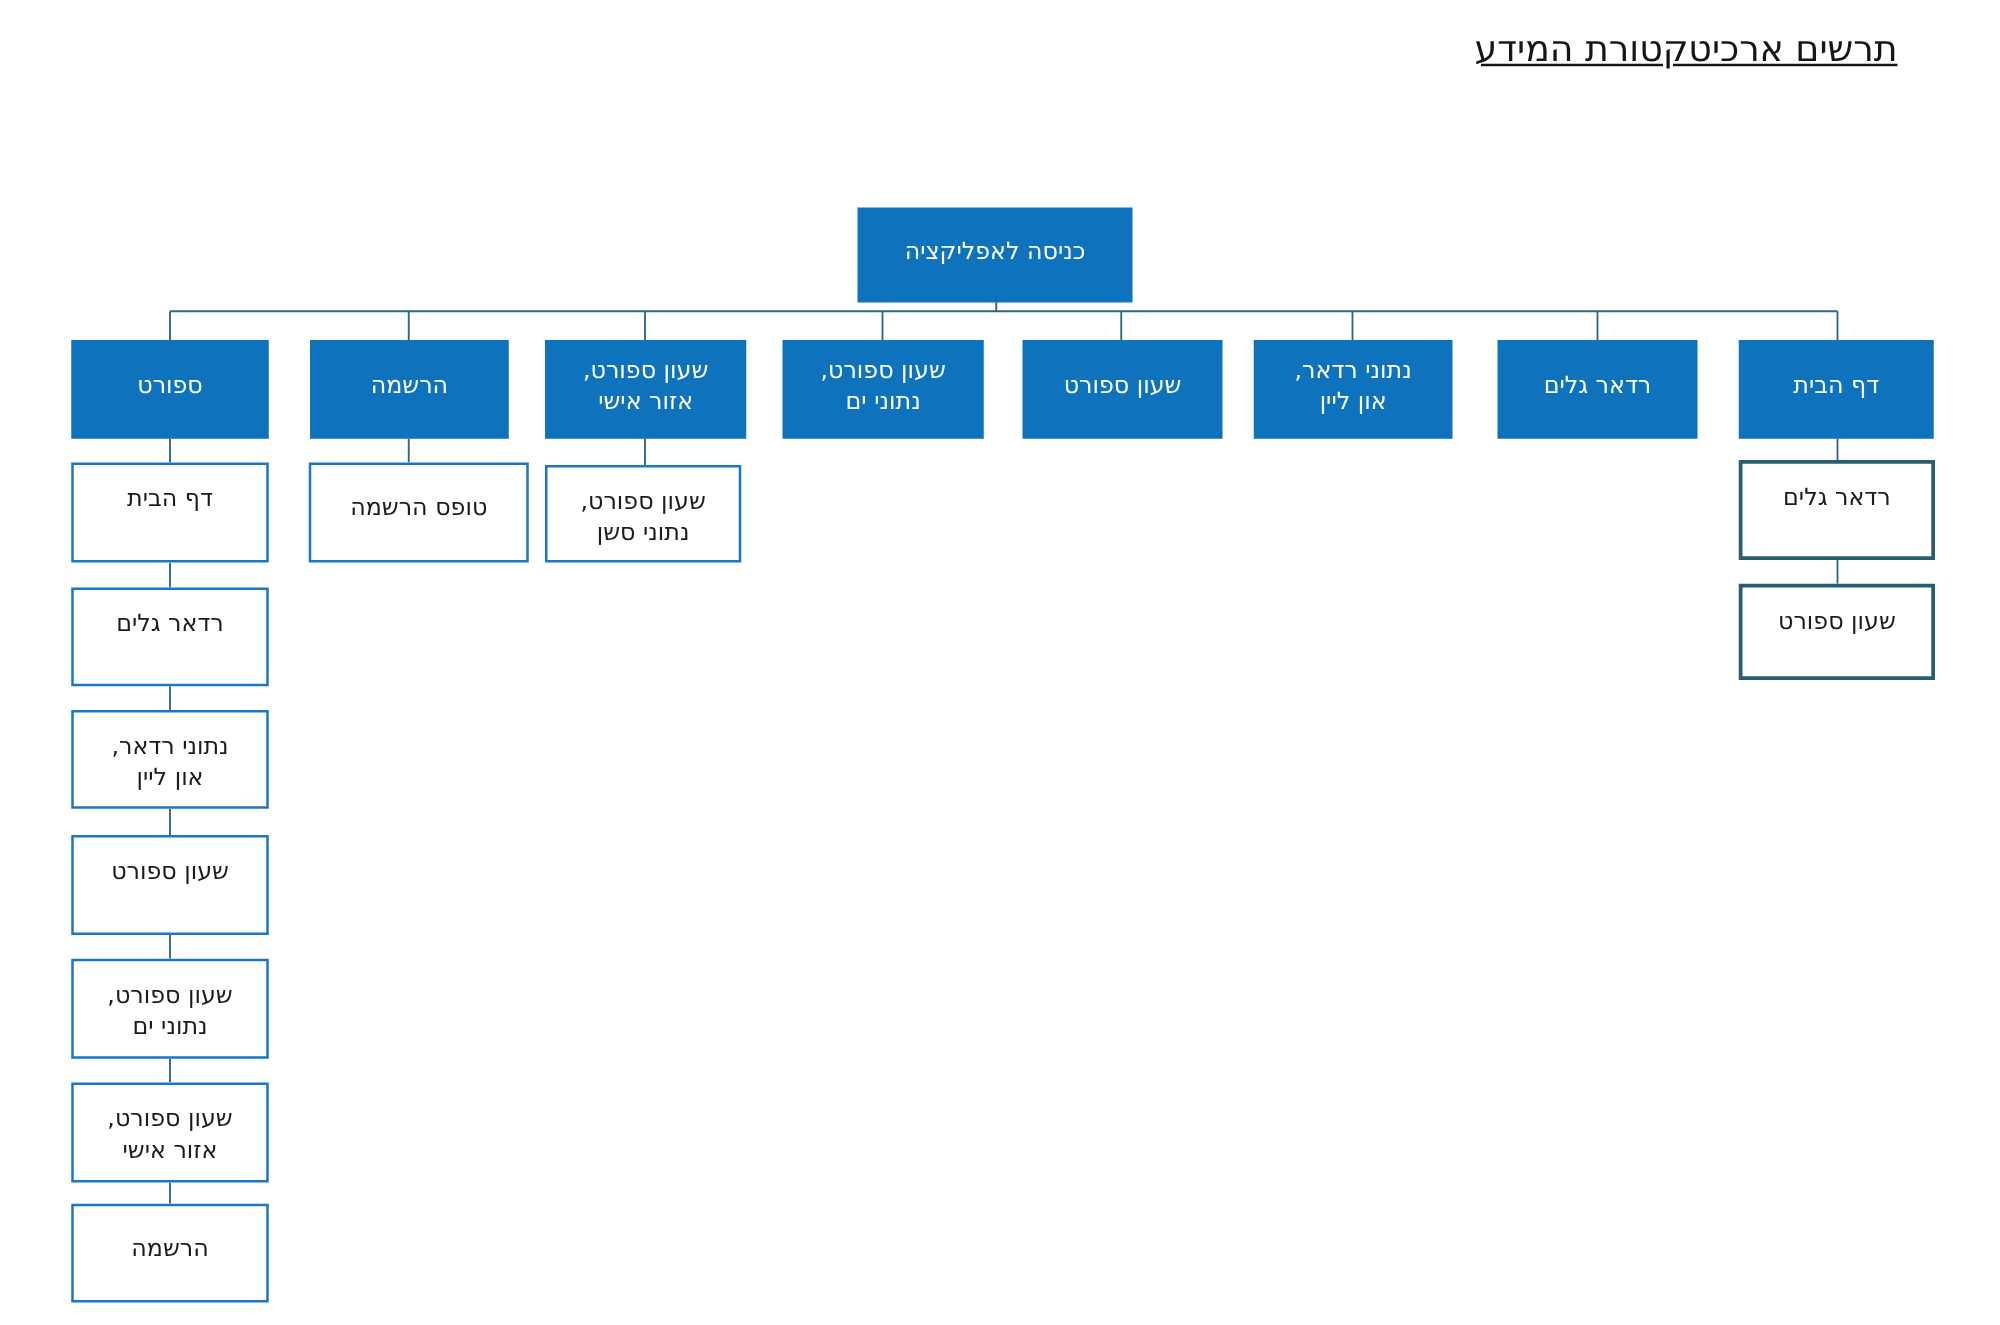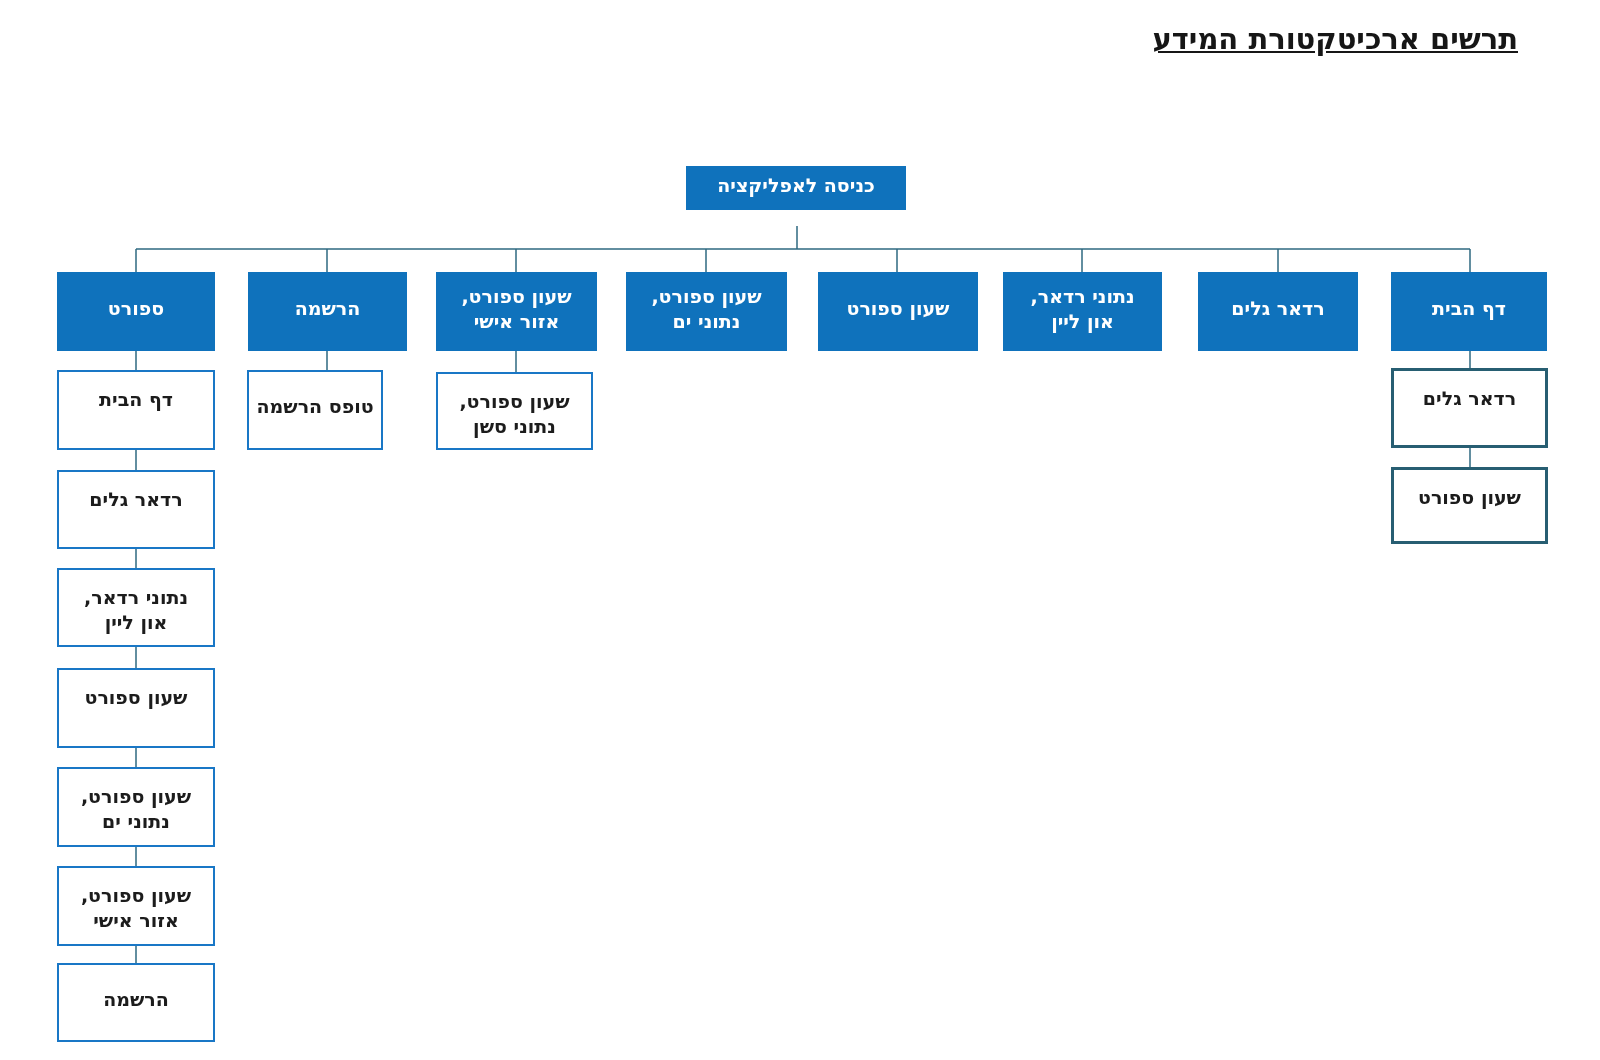--- a/index.html
+++ b/index.html
@@ -1,20 +1,20 @@
 <!DOCTYPE html>
 <html lang="he" style="--node-fill: #0F72BC; --node-text: #FFFFFF; --leaf-border: #1977C6; --leaf-border-dark: #275E72; --connector: #2E6880;"><head>
 <meta charset="utf-8">
 <style>
   html,body{margin:0;padding:0;background:#ffffff;}
   body{
     width:1600px;height:1060px;overflow:hidden;
     font-family:"DejaVu Sans","Liberation Sans",sans-serif;
   }
-  .canvas{position:relative;width:1600px;height:1060px;background:#ffffff;font-weight:bold;}
+  .canvas{position:relative;width:1600px;height:1060px;background:#ffffff;}
   .title{
     position:absolute;top:22px;right:82px;
     font-size:29px;color:#161616;text-decoration:underline;
     direction:rtl;white-space:nowrap;
   }
   .connectors{position:absolute;left:0;top:0;width:1600px;height:1060px;}
   .connectors line{stroke:var(--connector,#2E6880);stroke-width:1.5;}
   .node{
     position:absolute;box-sizing:border-box;
     background:var(--node-fill,#0F72BC);color:#ffffff;
@@ -62,21 +62,21 @@
     <line x1="136" y1="946" x2="136" y2="963"></line>
 
     <line x1="327" y1="351" x2="327" y2="370"></line>
 
     <line x1="516" y1="351" x2="516" y2="372"></line>
 
     <line x1="1470" y1="351" x2="1470" y2="368"></line>
     <line x1="1470" y1="448" x2="1470" y2="467"></line>
   </svg>
 
-  <div class="node" style="left:686px;top:166px;width:220px;height:44px">כניסה לאפליקציה</div>
+  <div class="node" style="left:686px;top:166px;width:220px;height:76px">כניסה לאפליקציה</div>
 
   <div class="node" style="left:57px;top:272px;width:158px;height:79px">ספורט</div>
   <div class="node" style="left:248px;top:272px;width:159px;height:79px">הרשמה</div>
   <div class="node" style="left:436px;top:272px;width:161px;height:79px">שעון ספורט,
 אזור אישי</div>
   <div class="node" style="left:626px;top:272px;width:161px;height:79px">שעון ספורט,
 נתוני ים</div>
   <div class="node" style="left:818px;top:272px;width:160px;height:79px">שעון ספורט</div>
   <div class="node" style="left:1003px;top:272px;width:159px;height:79px">נתוני רדאר,
 און ליין</div>
@@ -87,21 +87,21 @@
   <div class="leaf" style="left:57px;top:470px;width:158px;height:79px">רדאר גלים</div>
   <div class="leaf" style="left:57px;top:568px;width:158px;height:79px">נתוני רדאר,
 און ליין</div>
   <div class="leaf" style="left:57px;top:668px;width:158px;height:80px">שעון ספורט</div>
   <div class="leaf" style="left:57px;top:767px;width:158px;height:80px">שעון ספורט,
 נתוני ים</div>
   <div class="leaf" style="left:57px;top:866px;width:158px;height:80px">שעון ספורט,
 אזור אישי</div>
   <div class="leaf" style="left:57px;top:963px;width:158px;height:79px;padding-top:22px">הרשמה</div>
 
-  <div class="leaf" style="left:247px;top:370px;width:136px;height:80px;padding-top:22px">טופס הרשמה</div>
+  <div class="leaf" style="left:247px;top:370px;width:176px;height:80px;padding-top:22px">טופס הרשמה</div>
 
   <div class="leaf" style="left:436px;top:372px;width:157px;height:78px">שעון ספורט,
 נתוני סשן</div>
 
   <div class="leaf teal" style="left:1391px;top:368px;width:157px;height:80px">רדאר גלים</div>
   <div class="leaf teal" style="left:1391px;top:467px;width:157px;height:77px">שעון ספורט</div>
 
 </div>
 
 </body></html>

